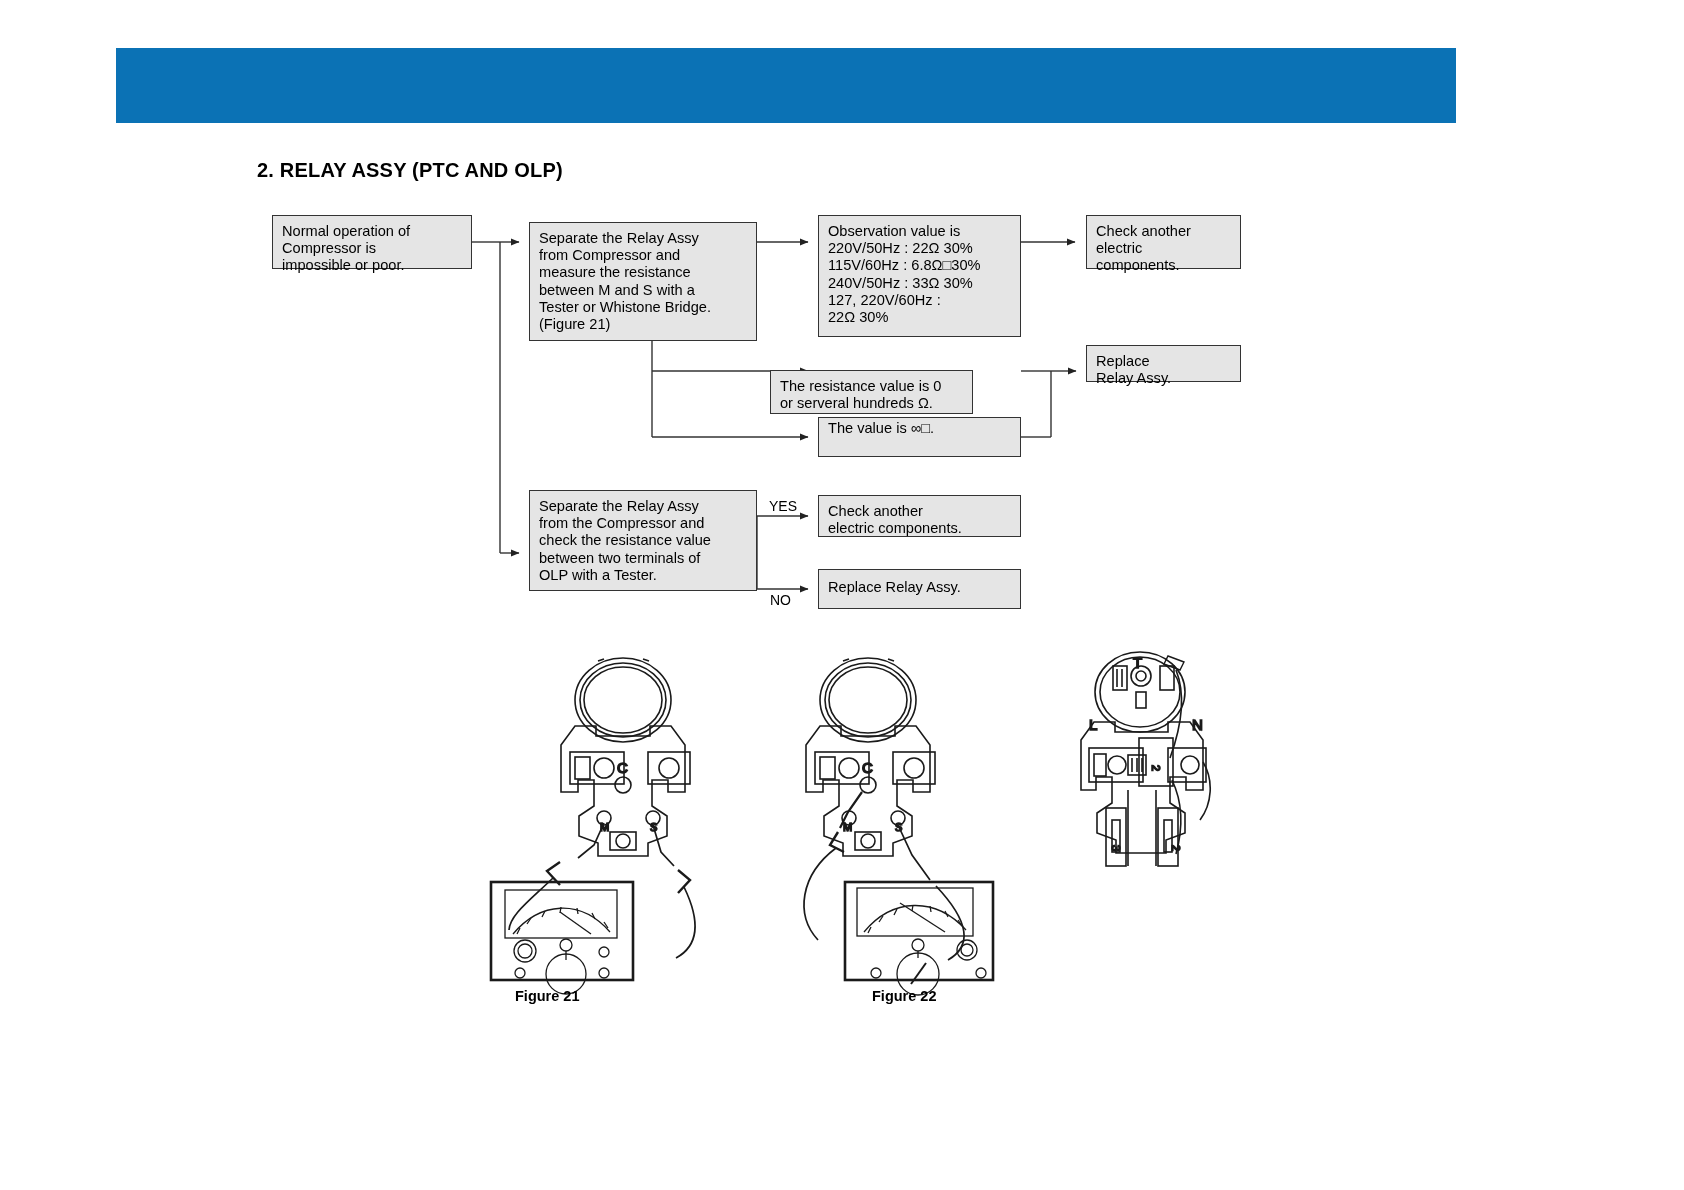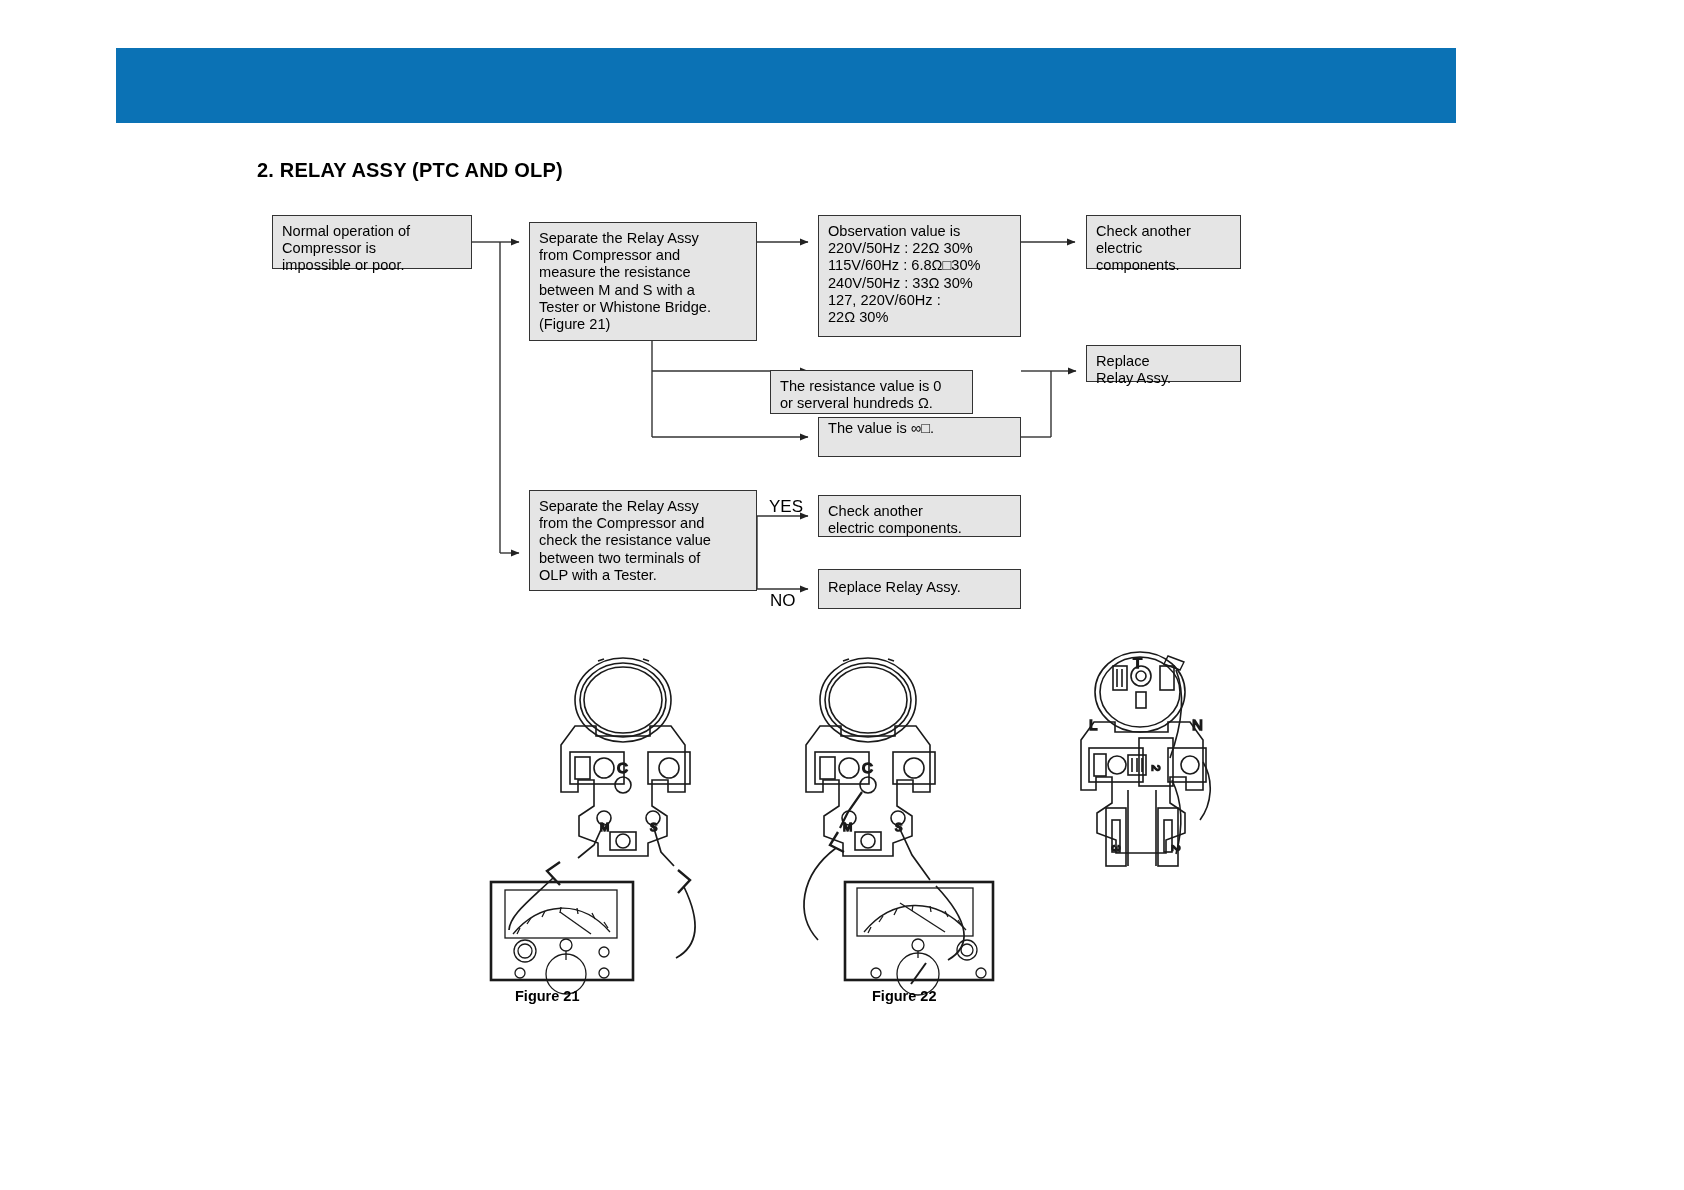--- a/index.html
+++ b/index.html
@@ -50,21 +50,21 @@
     box-sizing: border-box;
     border: 1.3px solid #333;
     background: #e5e5e5;
     font-size: 14.6px;
     line-height: 17.2px;
     padding: 7px 9px 5px 9px;
     white-space: pre-line;
   }
   .edge-label {
     position: absolute;
-    font-size: 17px;
+    font-size: 14px;
     line-height: 13px;
     white-space: nowrap;
   }
 
   
   #connectors {
     position: absolute;
     left: 0;
     top: 0;
     width: 1684px;

